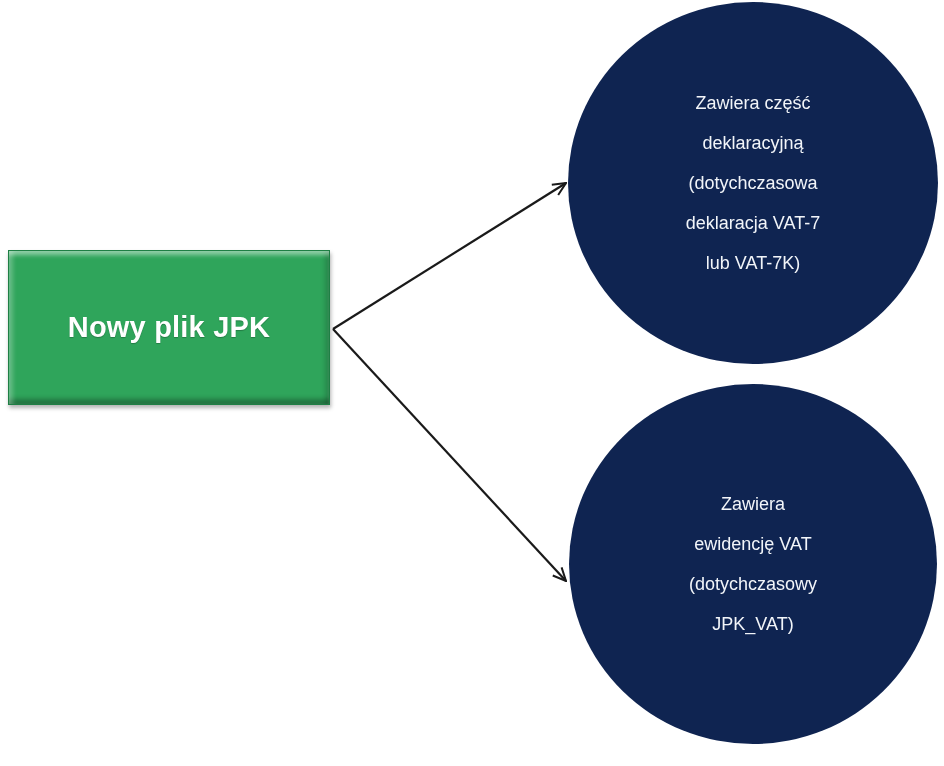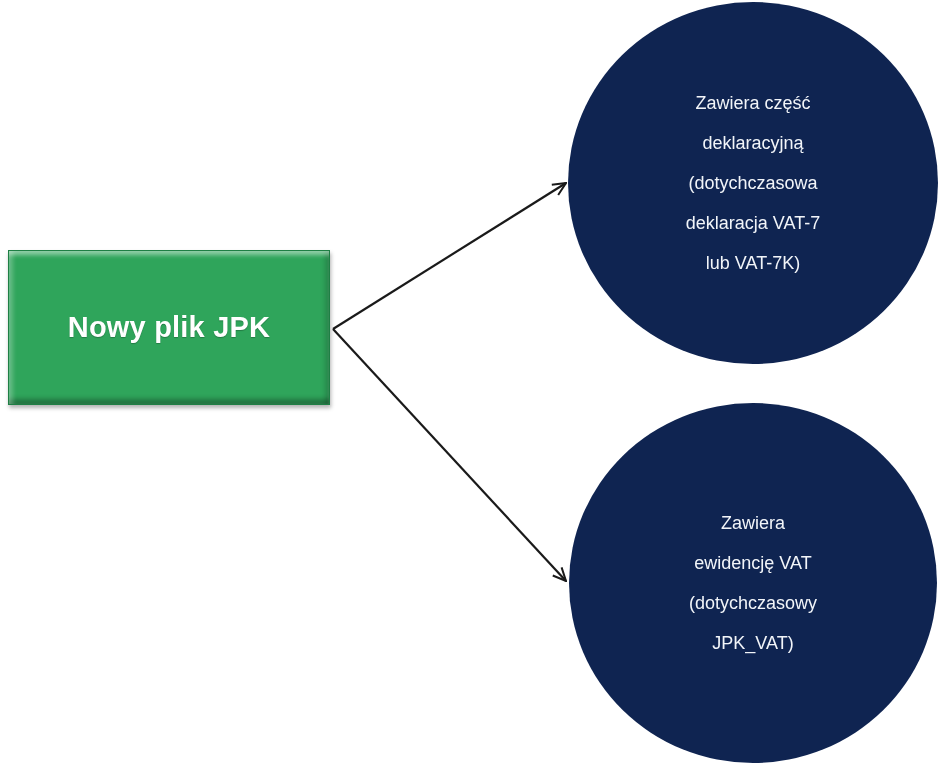--- a/index.html
+++ b/index.html
@@ -62,21 +62,21 @@
     z-index: 2;
   }
   .circle-top {
     left: 568px;
     top: 2px;
     width: 370px;
     height: 362px;
   }
   .circle-bottom {
     left: 569px;
-    top: 403px;
+    top: 384px;
     width: 368px;
     height: 360px;
   }
   .circle-text {
     color: #f2f5f9;
     font-size: 18px;
     line-height: 40px;
     white-space: pre-line;
     font-weight: 400;
   }

